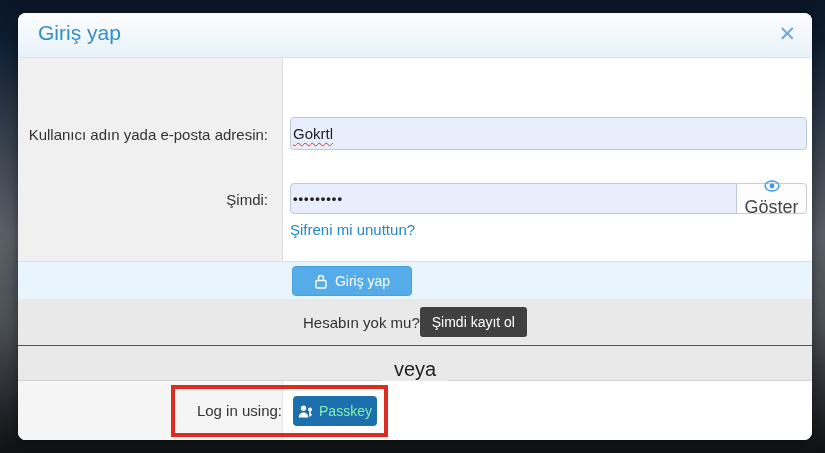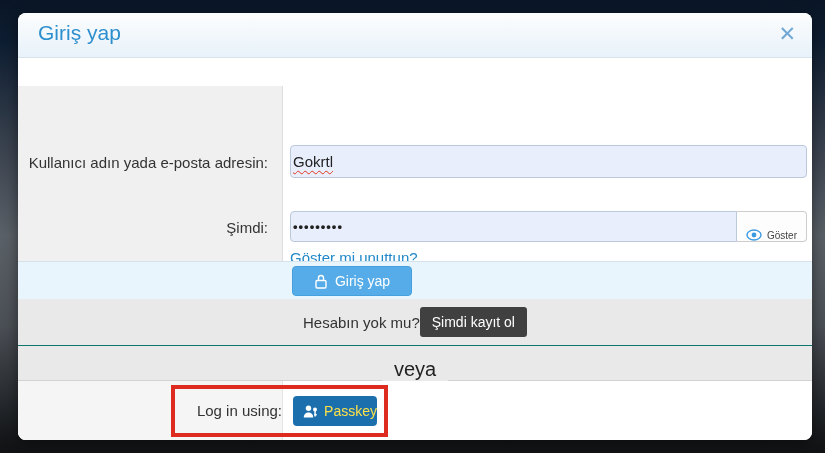--- a/index.html
+++ b/index.html
@@ -41,21 +41,20 @@
     position: absolute; right: 16px; top: 9px;
     font-size: 21px; color: #72a9d4;
     cursor: pointer; line-height: 24px;
   }
 
   
   .form-body {
     position: absolute; left: 0; top: 45px;
     width: 100%; height: 203px;
     background: #ffffff;
-    margin-top: 28px;
   }
   .label-col {
     position: absolute; left: 0; top: 0;
     width: 265px; height: 100%;
     background: #f0f0f0;
     border-right: 1px solid #dddddd;
   }
   .field-label {
     position: absolute;
     width: 250px; text-align: right;
@@ -84,23 +83,24 @@
     text-decoration-thickness: 1px;
     text-underline-offset: 3px;
   }
   .show-btn {
     position: absolute; left: 719px; top: 125px;
     width: 70px; height: 31px;
     background: #fdfdfd;
     border: 1px solid #cccccc;
     border-left: none;
     border-radius: 0 4px 4px 0;
-    display: flex; align-items: flex-end; justify-content: center;
-    gap: 5px; font-size: 10px; color: #444444;
+    display: flex; align-items: center; justify-content: center;
+    gap: 5px; font-size: 18px; color: #444444;
     cursor: pointer;
+    flex-direction: column;
   }
   .forgot-link {
     position: absolute; left: 272px; top: 163px;
     font-size: 15px; color: #2188c9; cursor: pointer;
   }
   .stay-row {
     position: absolute; left: 275px; top: 211px;
     display: flex; align-items: center; gap: 9px;
   }
   .checkbox {
@@ -171,22 +171,22 @@
     border-right: 1px solid #e5e5e5;
     display: flex; align-items: center; justify-content: flex-end;
     padding-right: 0;
   }
   .alt-prompt { font-size: 15px; color: #333333; }
   .passkey-btn {
     position: absolute; left: 275px; top: 15px;
     width: 84px; height: 30px;
     background: #1b6fad;
     border: none; border-radius: 4px;
-    color: #fde047; font-size: 14px;
-    display: flex; align-items: center; justify-content: flex-end;
+    color: #86efac; font-size: 14px;
+    display: flex; align-items: center; justify-content: center;
     gap: 6px; cursor: pointer;
   }
 
   
   .annotation-rect {
     position: absolute;
     left: 171px; top: 385px;
     width: 217px; height: 52px;
     border: 4px solid #dd2b20;
     pointer-events: none;
@@ -220,21 +220,21 @@
       <div class="show-btn">
         <span class="icon">
           <svg width="16" height="12" viewBox="0 0 16 12">
             <ellipse cx="8" cy="6" rx="7" ry="5" fill="none" stroke="#3b9ae1" stroke-width="1.4"></ellipse>
             <circle cx="8" cy="6" r="2.4" fill="#3b9ae1"></circle>
           </svg>
         </span>
         <span>Göster</span>
       </div>
 
-      <div class="forgot-link">Göster mi unuttun?</div>
+      <div class="forgot-link">Şifreni mi unuttun?</div>
 
       <div class="stay-row">
         <span class="checkbox">
           <span>✓</span>
         </span>
         <span class="stay-label">Giriş yapmış durumda kal</span>
       </div>
     </div>
 
     <div class="submit-strip">

